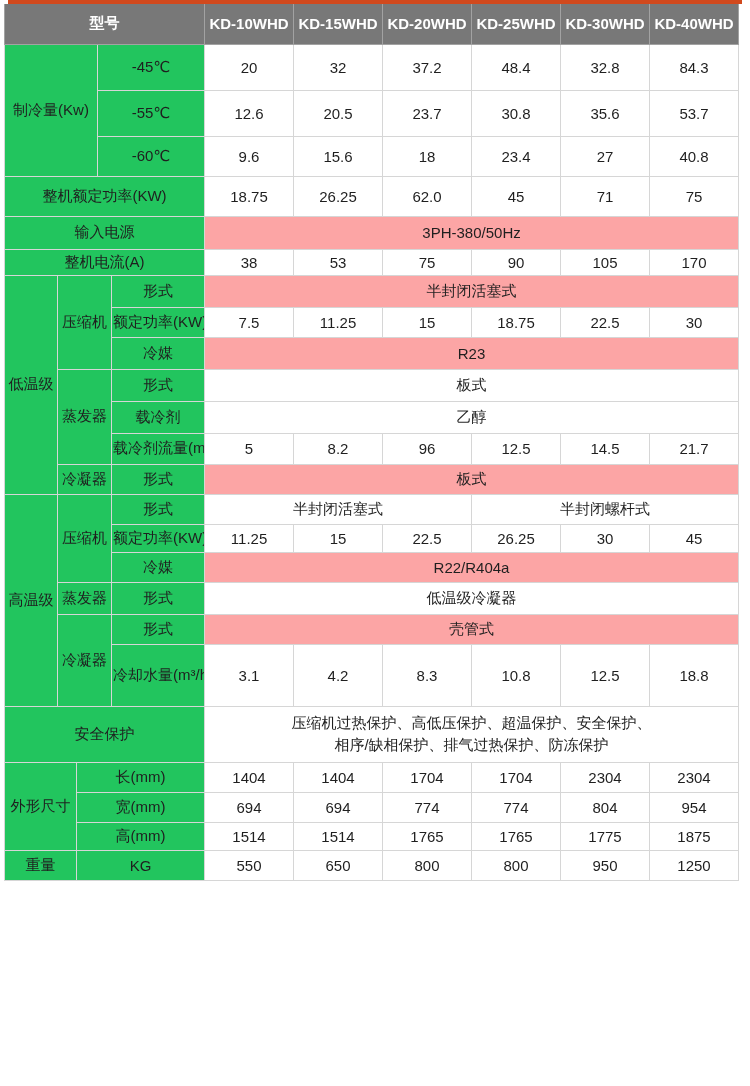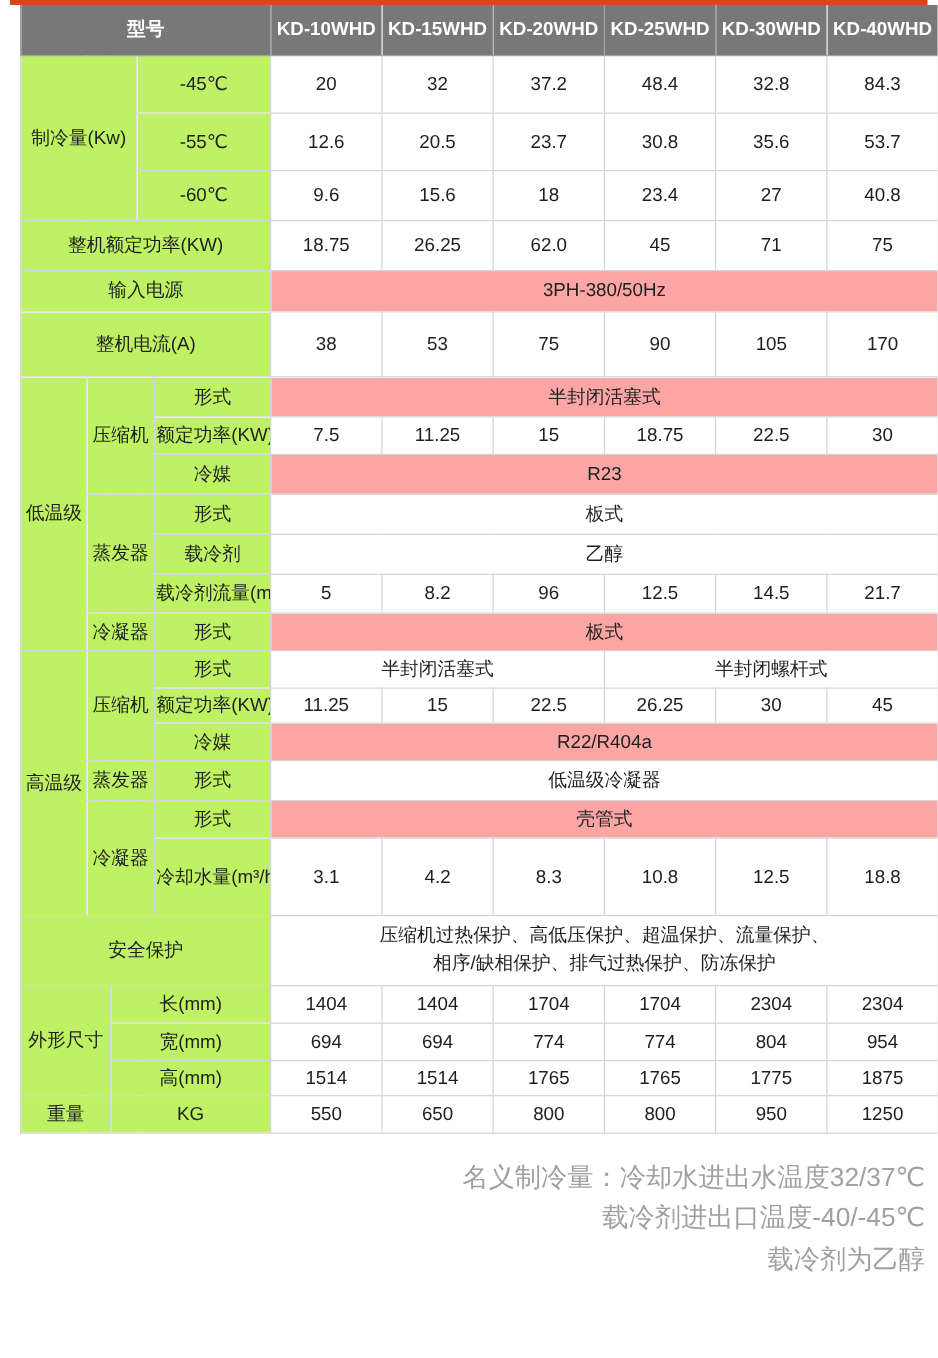--- a/index.html
+++ b/index.html
@@ -15,21 +15,21 @@
     font-size:25px;
     color:#3f3f3f;
     letter-spacing:1px;
   }
   .accent-bar{
     margin:0 8px;
     height:4px;
     background:#d1491d;
   }
   table.spec{
-    margin:0 16px;
+    margin:0 4px;
     width:734px;
     border-collapse:collapse;
     table-layout:fixed;
   }
   table.spec td{
     border:1px solid #d6d6d6;
     text-align:center;
     vertical-align:middle;
     font-size:15px;
     color:#1f1f1f;
@@ -37,21 +37,21 @@
     overflow:hidden;
   }
   tr.hdr td{
     background:#787878;
     color:#ffffff;
     font-weight:bold;
     font-size:15px;
     border:1px solid #a2a2a2;
     border-top:none;
   }
-  td.lbl{background:#bef264;}
+  td.lbl{background:#22c55e;}
   td.shade{background:#fca5a5;}
   td.sm{font-size:13px;white-space:nowrap;}
   .safety-line{line-height:1.45;font-size:15px;}
   .footer{
     margin-top:20px;
     padding-right:10px;
     text-align:right;
     font-size:21px;
     color:#a0a0a0;
     line-height:1.55;
@@ -128,21 +128,21 @@
       <td>45</td>
       <td>71</td>
       <td>75</td>
     </tr>
 
     <tr style="height:33px">
       <td class="lbl" colspan="5">输入电源</td>
       <td class="shade" colspan="6">3PH-380/50Hz</td>
     </tr>
 
-    <tr style="height:52px">
+    <tr style="height:26px">
       <td class="lbl" colspan="5">整机电流(A)</td>
       <td>38</td>
       <td>53</td>
       <td>75</td>
       <td>90</td>
       <td>105</td>
       <td>170</td>
     </tr>
 
     <tr style="height:32px">
@@ -224,21 +224,21 @@
       <td>4.2</td>
       <td>8.3</td>
       <td>10.8</td>
       <td>12.5</td>
       <td>18.8</td>
     </tr>
 
     <tr style="height:56px">
       <td class="lbl" colspan="5">安全保护</td>
       <td colspan="6">
-        <div class="safety-line">压缩机过热保护、高低压保护、超温保护、流量保护、</div>
+        <div class="safety-line">压缩机过热保护、高低压保护、超温保护、安全保护、</div>
         <div class="safety-line">相序/缺相保护、排气过热保护、防冻保护</div>
       </td>
     </tr>
 
     <tr style="height:30px">
       <td class="lbl" rowspan="3" colspan="2">外形尺寸</td>
       <td class="lbl" colspan="3">长(mm)</td>
       <td>1404</td>
       <td>1404</td>
       <td>1704</td>
@@ -271,19 +271,14 @@
       <td>550</td>
       <td>650</td>
       <td>800</td>
       <td>800</td>
       <td>950</td>
       <td>1250</td>
     </tr>
   </tbody>
     </table>
 
-  <div class="footer">
-    <div>名义制冷量：冷却水进出水温度32/37℃</div>
-    <div>载冷剂进出口温度-40/-45℃</div>
-    <div>载冷剂为乙醇</div>
-  </div>
 
 </div>
 
 </body></html>

